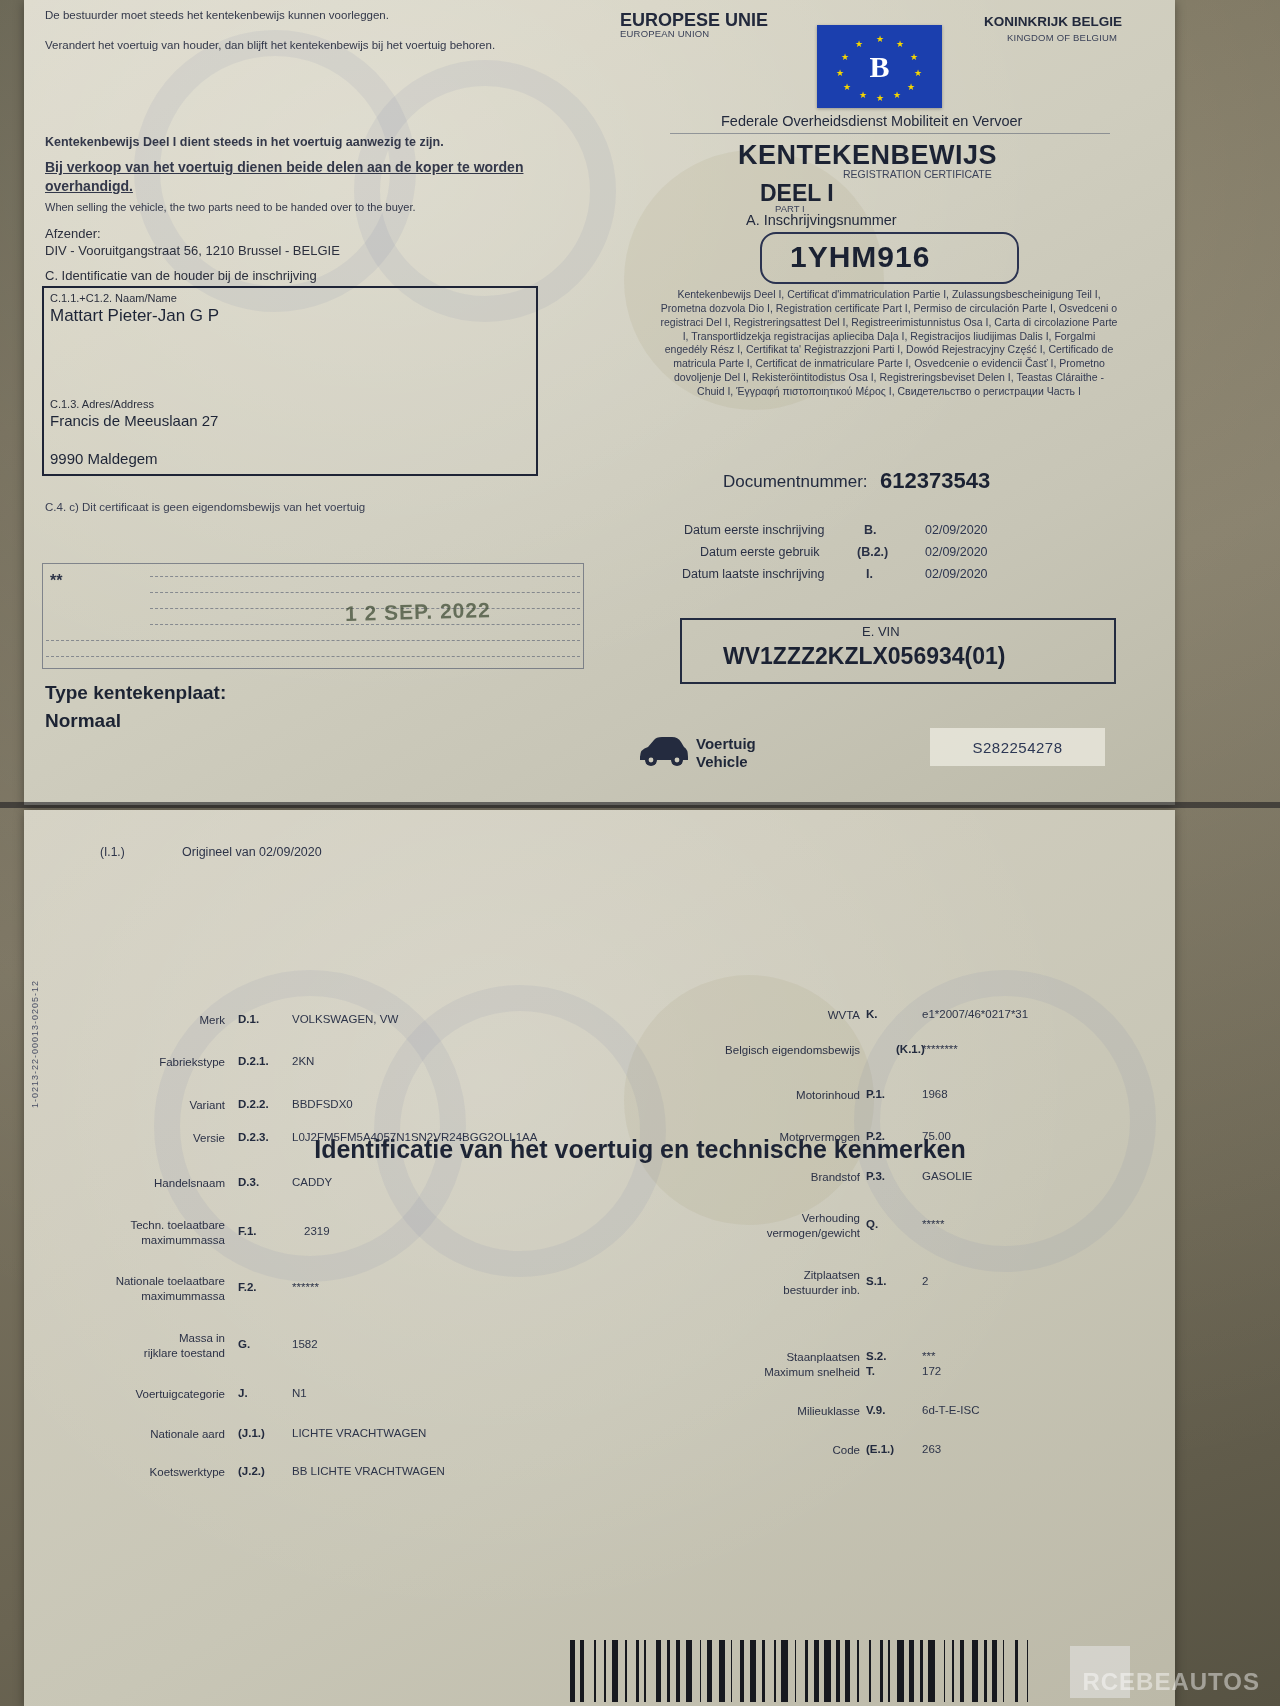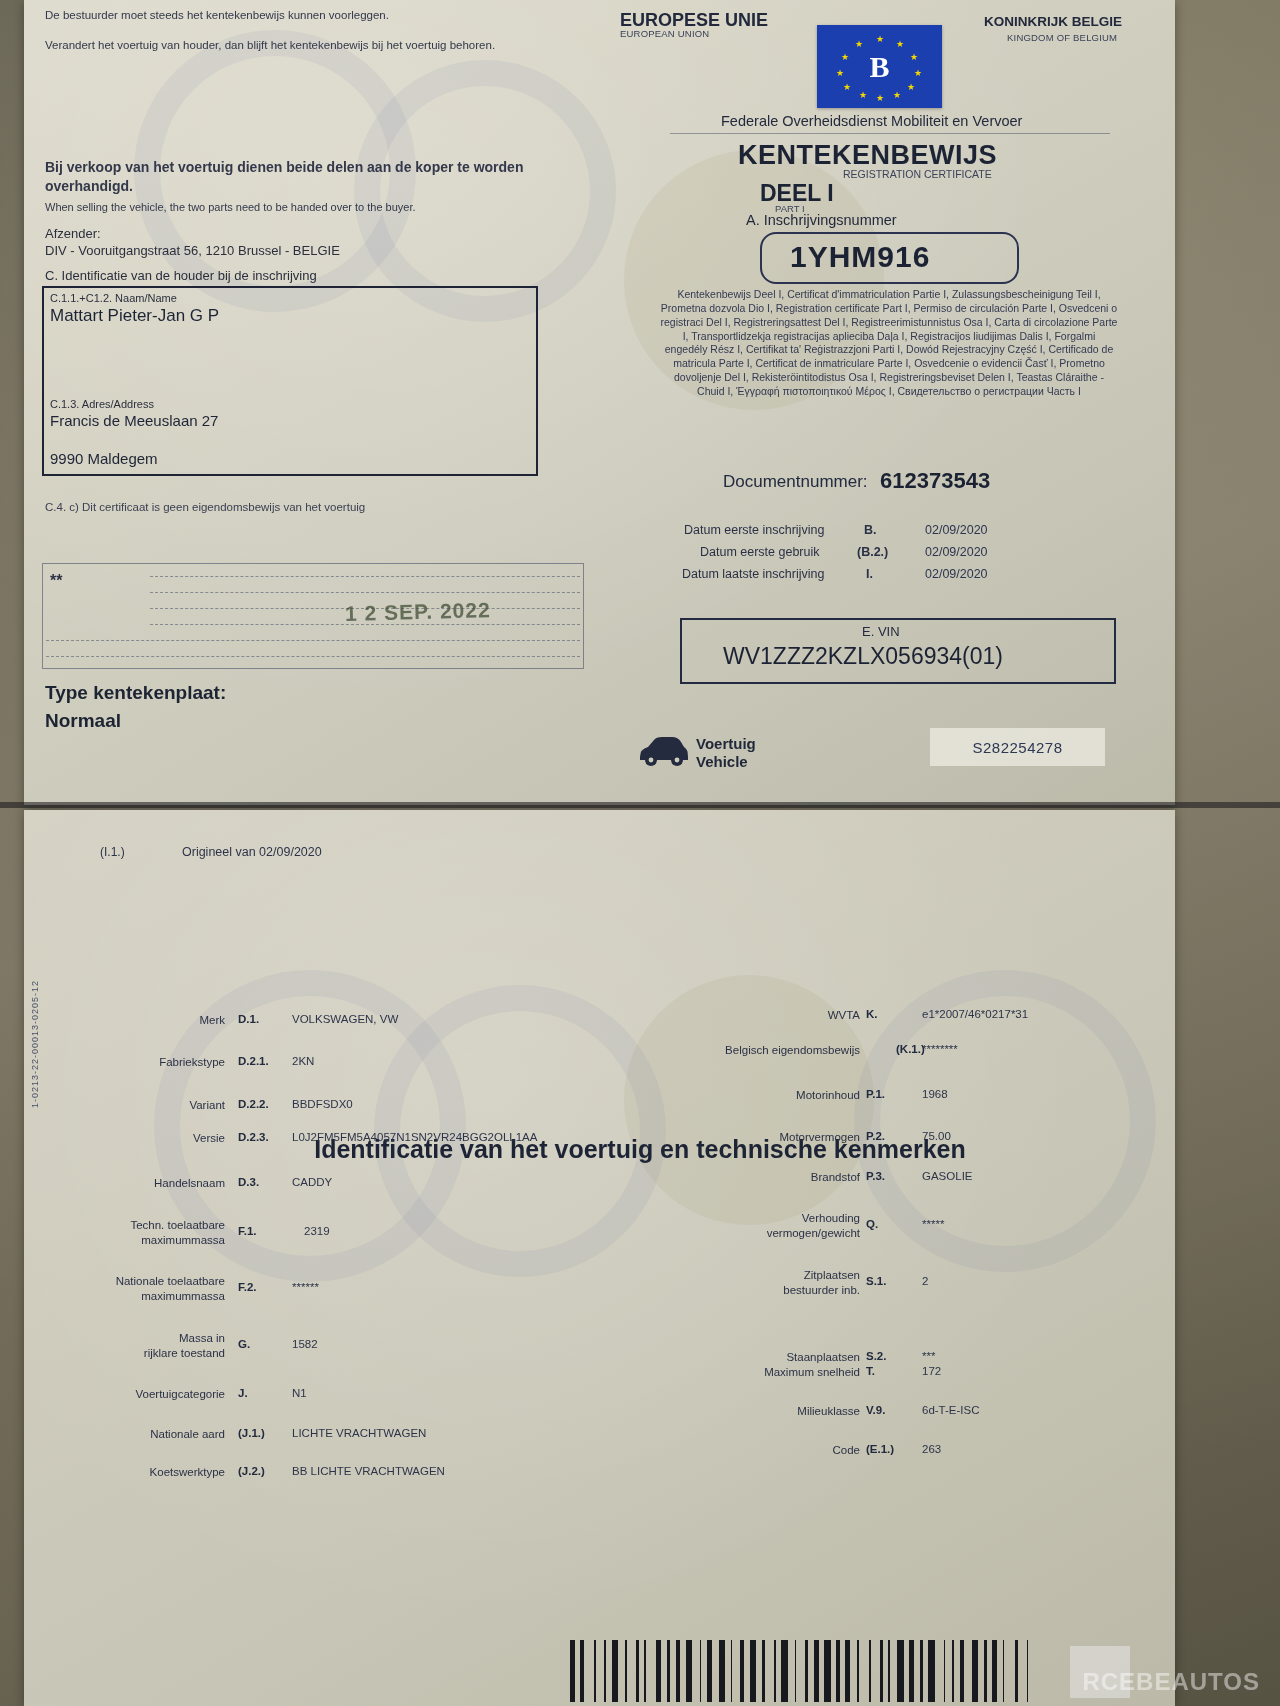--- a/index.html
+++ b/index.html
@@ -102,21 +102,22 @@
 
   <div class="card" id="card-top">
     <div class="ring" style="left:110px;top:30px;width:230px;height:230px;"></div>
     <div class="ring" style="left:330px;top:60px;width:210px;height:210px;"></div>
     <div class="tint" style="left:600px;top:150px;width:260px;height:260px;"></div>
   </div>
 
   <div class="t legal" style="left:45px;top:8px;width:520px;">De bestuurder moet steeds het kentekenbewijs kunnen voorleggen.</div>
   <div class="t legal" style="left:45px;top:38px;width:520px;white-space:normal;">Verandert het voertuig van houder, dan blijft het kentekenbewijs bij het voertuig behoren.</div>
 
-  <div class="t legal b" style="left:45px;top:158px;width:500px;white-space:normal;font-size:14px;">Bij verkoop van het voertuig dienen beide delen aan de koper te worden overhandigd.</div>
+  <div class="t legal b" style="left:45px;top:134px;width:540px;white-space:normal;">Kentekenbewijs Deel I dient steeds in het voertuig aanwezig te zijn.</div>
+  <div class="t legal b" style="left:45px;top:158px;width:500px;white-space:normal;font-size:14px;text-decoration:underline;">Bij verkoop van het voertuig dienen beide delen aan de koper te worden overhandigd.</div>
   <div class="t legal" style="left:45px;top:200px;width:520px;font-size:11px;">When selling the vehicle, the two parts need to be handed over to the buyer.</div>
 
   <div class="t" style="left:45px;top:226px;font-size:13px;">Afzender:</div>
   <div class="t" style="left:45px;top:243px;font-size:13px;">DIV - Vooruitgangstraat 56, 1210 Brussel - BELGIE</div>
 
   <div class="t" style="left:45px;top:268px;font-size:13px;">C. Identificatie van de houder bij de inschrijving</div>
 
   <div class="box" style="left:42px;top:286px;width:492px;height:186px;"></div>
   <div class="t sm" style="left:50px;top:292px;">C.1.1.+C1.2. Naam/Name</div>
   <div class="t" style="left:50px;top:306px;font-size:17px;color:#1d2436;">Mattart Pieter-Jan G P</div>
@@ -184,21 +185,21 @@
   <div class="t label" style="left:700px;top:545px;">Datum eerste gebruik</div>
   <div class="t label bold" style="left:857px;top:545px;">(B.2.)</div>
   <div class="t val" style="left:925px;top:545px;">02/09/2020</div>
 
   <div class="t label" style="left:682px;top:567px;">Datum laatste inschrijving</div>
   <div class="t label bold" style="left:866px;top:567px;">I.</div>
   <div class="t val" style="left:925px;top:567px;">02/09/2020</div>
 
   <div class="box" style="left:680px;top:618px;width:432px;height:62px;border:2px solid #232b40;"></div>
   <div class="t" style="left:862px;top:624px;font-size:13px;color:#242b3f;">E. VIN</div>
-  <div class="t" style="left:723px;top:643px;font-size:23px;font-weight:normal;color:#1b2233;">WV1ZZZ2KZLX056934(01)</div>
+  <div class="t" style="left:723px;top:643px;font-size:23px;font-weight:bold;color:#1b2233;">WV1ZZZ2KZLX056934(01)</div>
 
   <svg class="vehbadge" style="left:636px;top:733px;" width="54" height="34" viewBox="0 0 54 34">
     <path d="M4 24 Q4 16 12 14 L18 7 Q20 4 26 4 L36 4 Q42 4 45 9 L48 14 Q52 16 52 24 L52 27 L4 27 Z" fill="#242b3f"></path>
     <circle cx="15" cy="27" r="6" fill="#242b3f"></circle>
       <circle cx="41" cy="27" r="6" fill="#242b3f"></circle>
     <circle cx="15" cy="27" r="2.4" fill="#cfccbd"></circle>
       <circle cx="41" cy="27" r="2.4" fill="#cfccbd"></circle>
   </svg>
   <div class="t" style="left:696px;top:735px;font-size:15px;font-weight:bold;color:#1f2739;">Voertuig</div>
   <div class="t" style="left:696px;top:753px;font-size:15px;font-weight:bold;color:#1f2739;">Vehicle</div>

